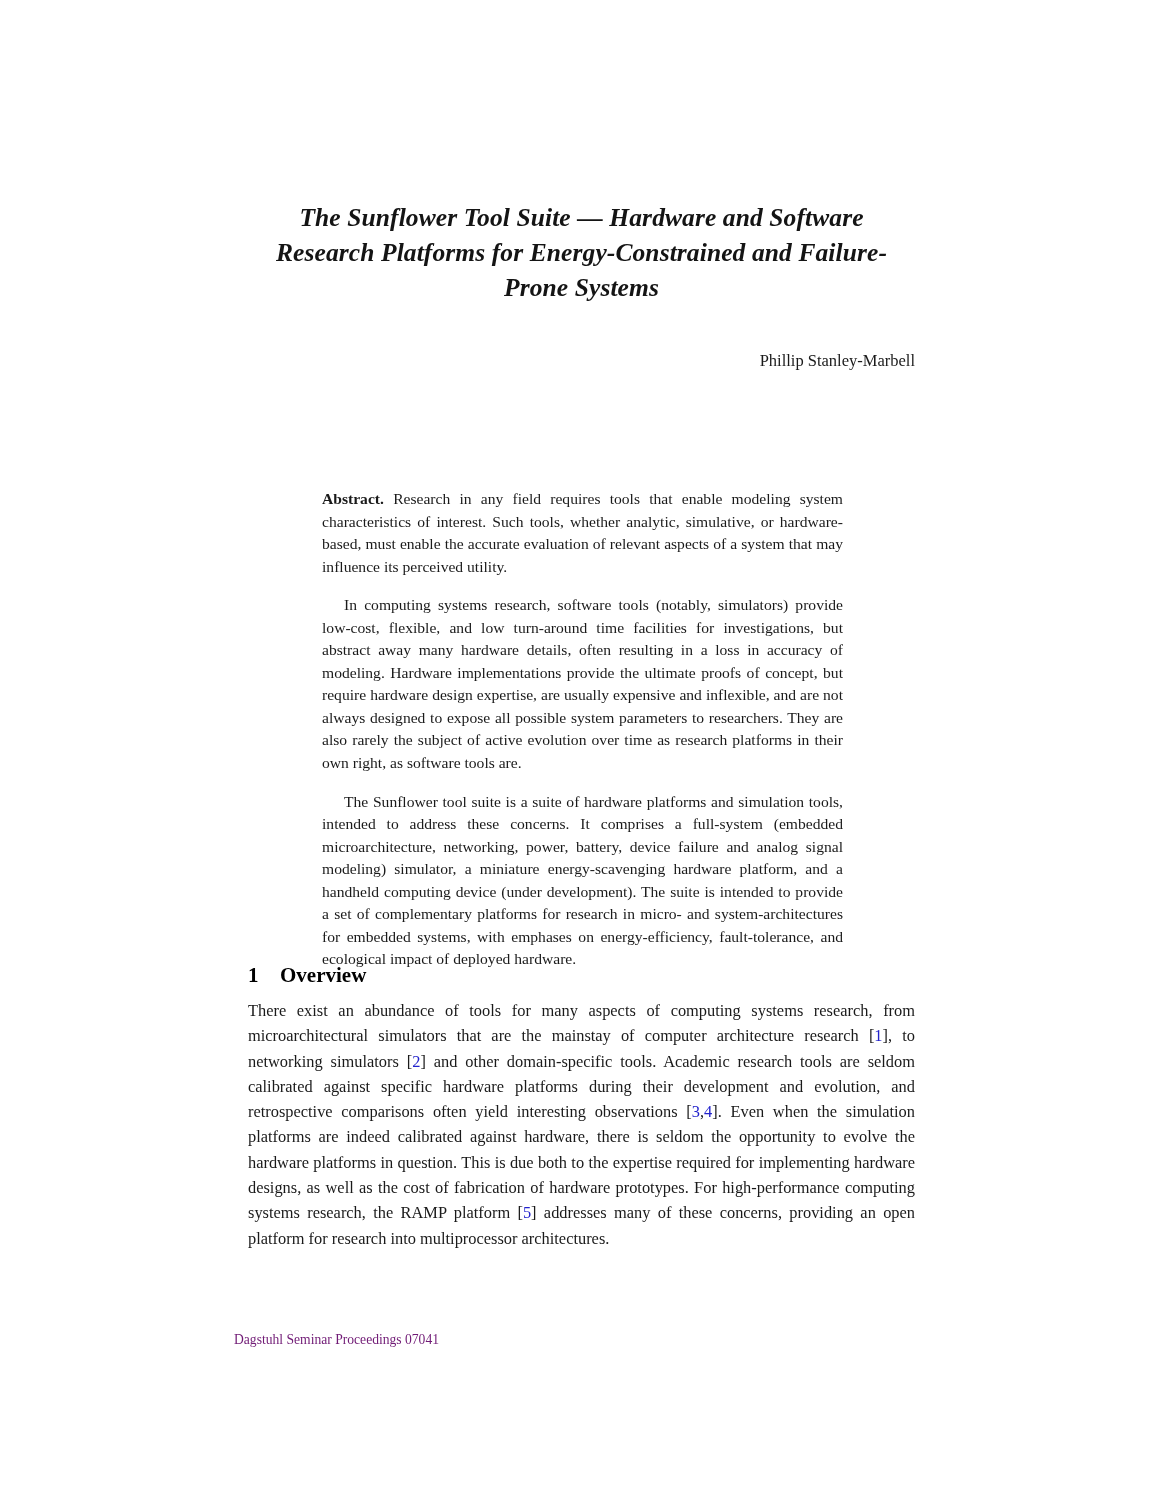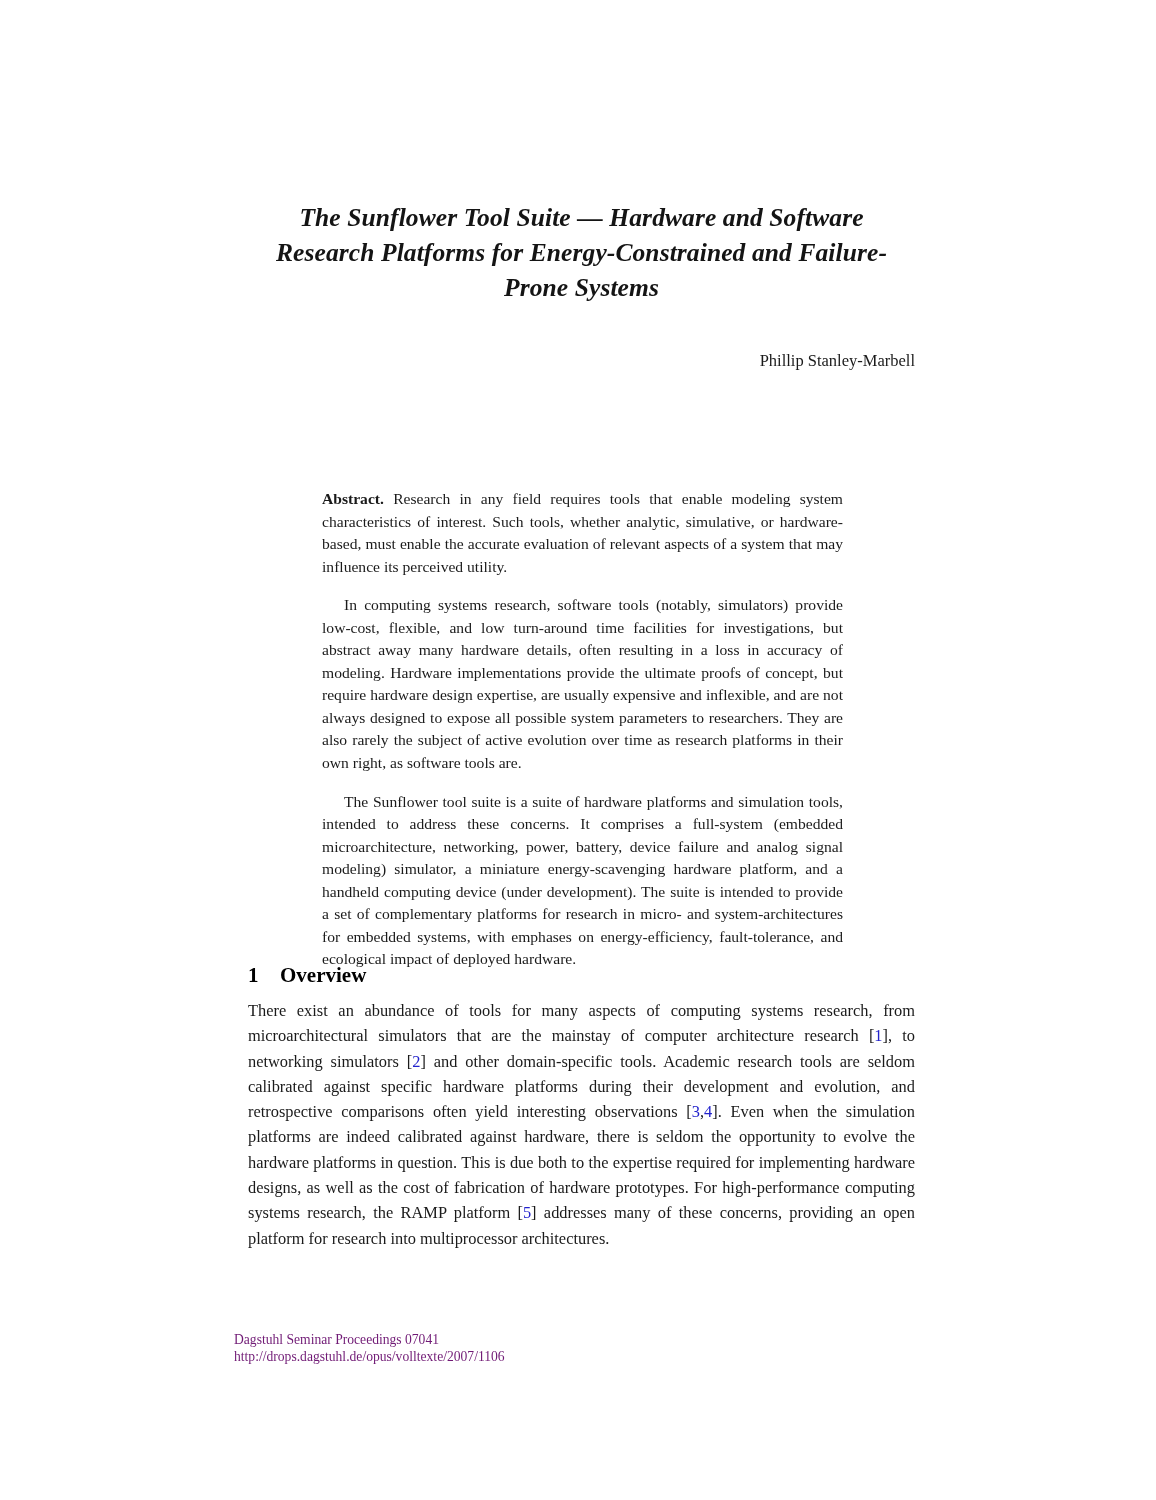--- a/index.html
+++ b/index.html
@@ -157,16 +157,15 @@
   <div class="section-head">
     <span class="section-num">1</span><span>Overview</span>
   </div>
 
   <div class="body-text">
     <p><span>There exist an abundance of tools for many aspects of computing systems research, from microarchitectural simulators that are the mainstay of computer architecture research [</span><a class="cite" href="#">1</a><span>], to networking simulators [</span><a class="cite" href="#">2</a><span>] and other domain-specific tools. Academic research tools are seldom calibrated against specific hardware platforms during their development and evolution, and retrospective comparisons often yield interesting observations [</span><a class="cite" href="#">3</a><span>,</span><a class="cite" href="#">4</a><span>]. Even when the simulation platforms are indeed calibrated against hardware, there is seldom the opportunity to evolve the hardware platforms in question. This is due both to the expertise required for implementing hardware designs, as well as the cost of fabrication of hardware prototypes. For high-performance computing systems research, the RAMP platform [</span><a class="cite" href="#">5</a><span>] addresses many of these concerns, providing an open platform for research into multiprocessor architectures.</span></p>
   </div>
 
   <div class="footer">
     <div>Dagstuhl Seminar Proceedings 07041</div>
-    <div>http://drops.dagstuhl.de/opus/volltexte/2007/1106</div>
   </div>
 
 </div>
 
 </body></html>

